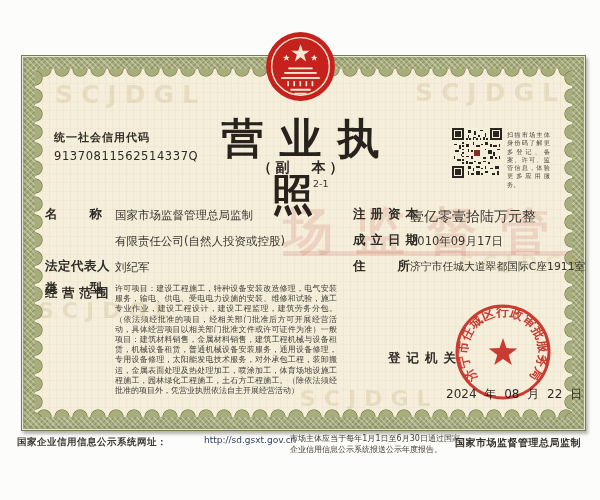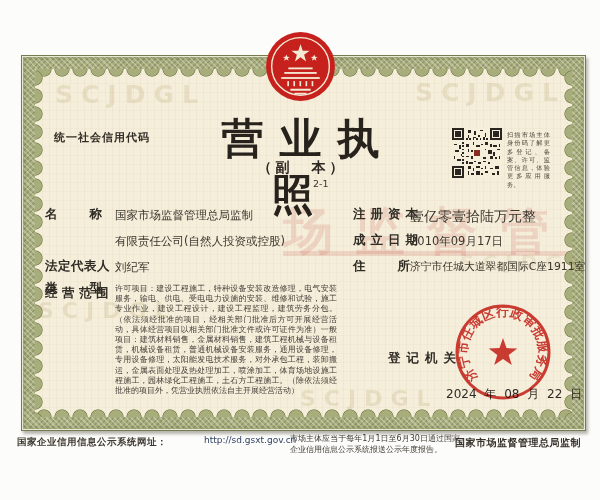--- a/index.html
+++ b/index.html
@@ -136,20 +136,21 @@
   <rect x="29" y="52.5" width="1.6" height="5" fill="#f3ead3"></rect>
   <rect x="35" y="52.5" width="1.6" height="5" fill="#f3ead3"></rect>
   <rect x="41" y="52.5" width="1.6" height="5" fill="#f3ead3"></rect>
   <rect x="47" y="52.5" width="1.6" height="5" fill="#f3ead3"></rect>
   <rect x="26" y="60" width="20" height="2" fill="#f3ead3"></rect>
   <rect x="30" y="64" width="12" height="1.6" fill="#f3ead3"></rect>
 </svg>
 
 <div class="credit">
   <div class="lab">统一社会信用代码</div>
+  <div class="code">91370811562514337Q</div>
 </div>
 
 <div class="title">营业执照</div>
 <div class="subtitle">（副　本）</div>
 <div class="copyno">2-1</div>
 
 <svg class="qr" viewBox="0 0 29 29" shape-rendering="crispEdges">
   <rect x="0" y="0" width="29" height="29" fill="#f5eedb"></rect>
   <g fill="#2a251f">
     <rect x="0" y="0" width="7" height="7"></rect>

